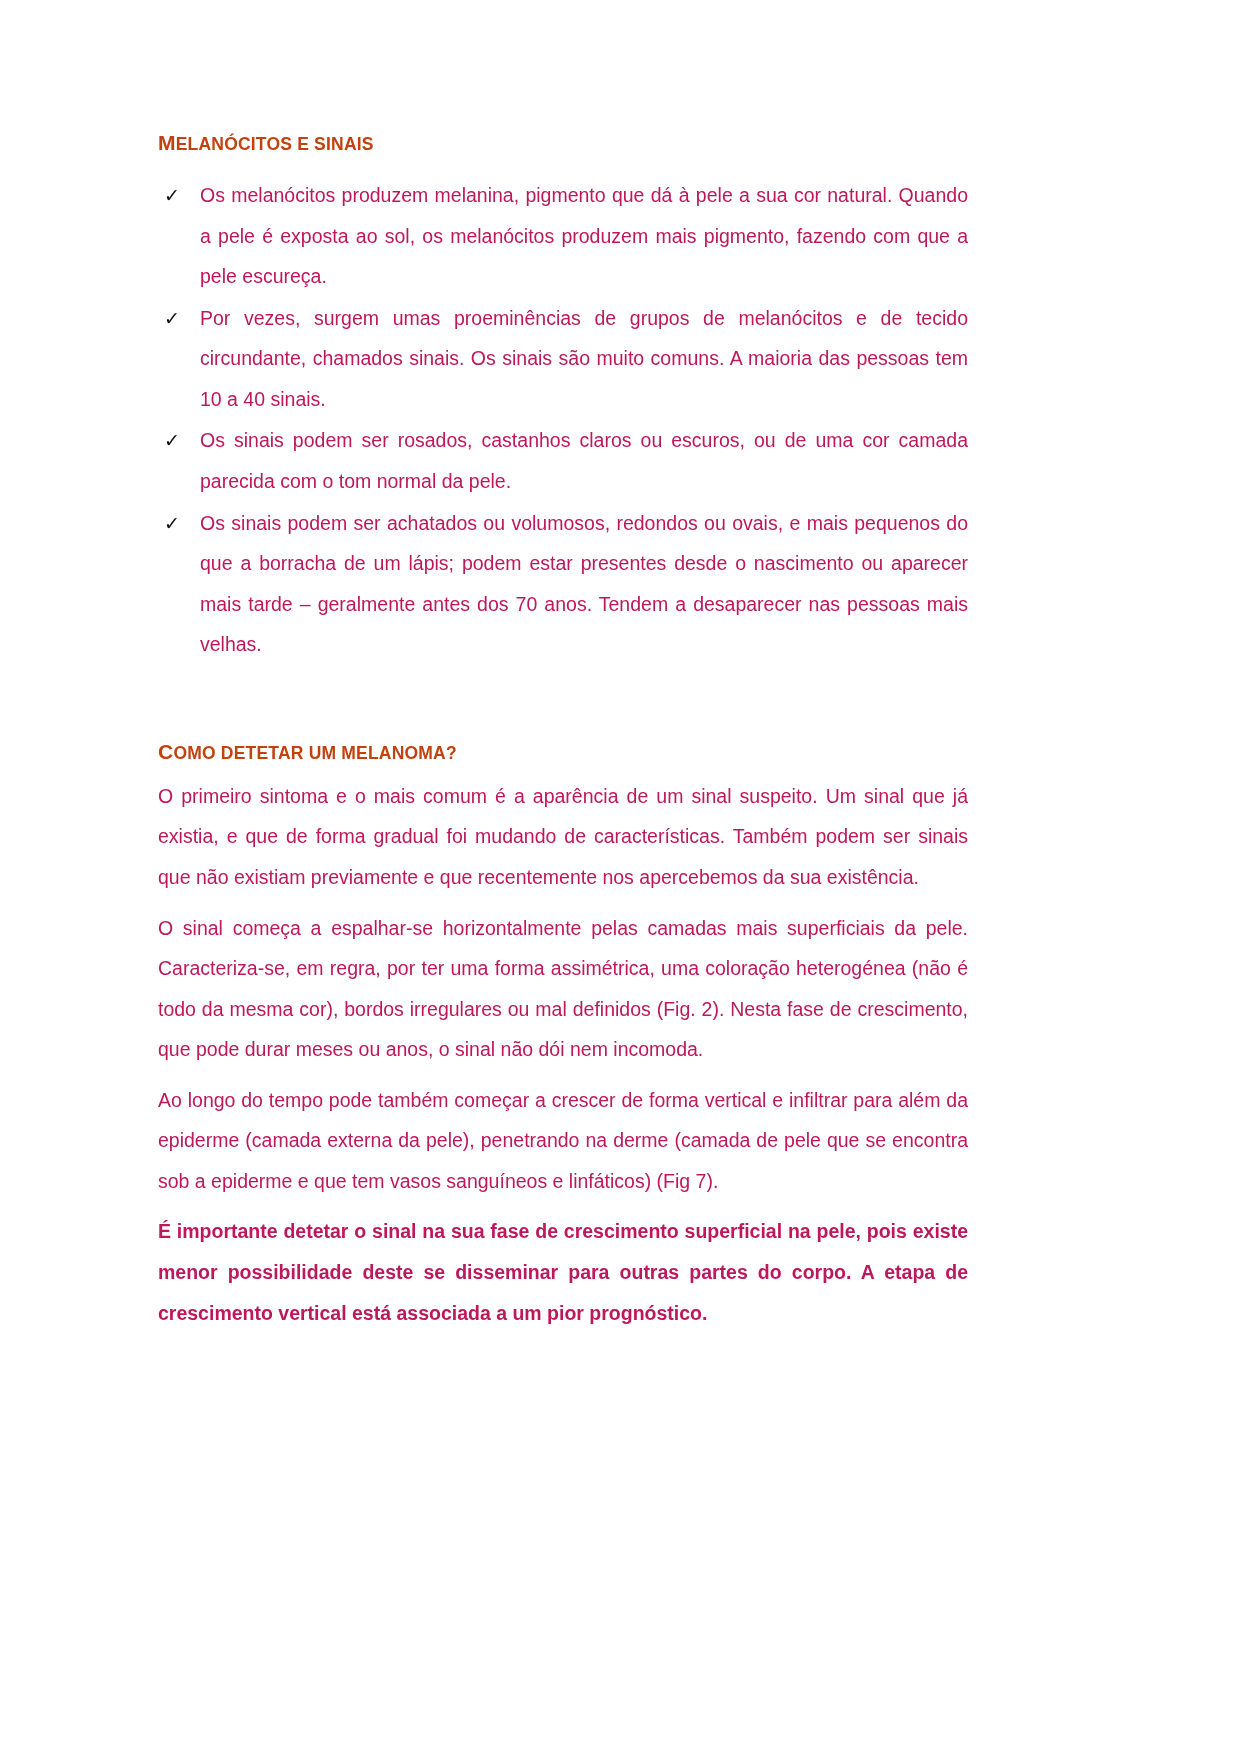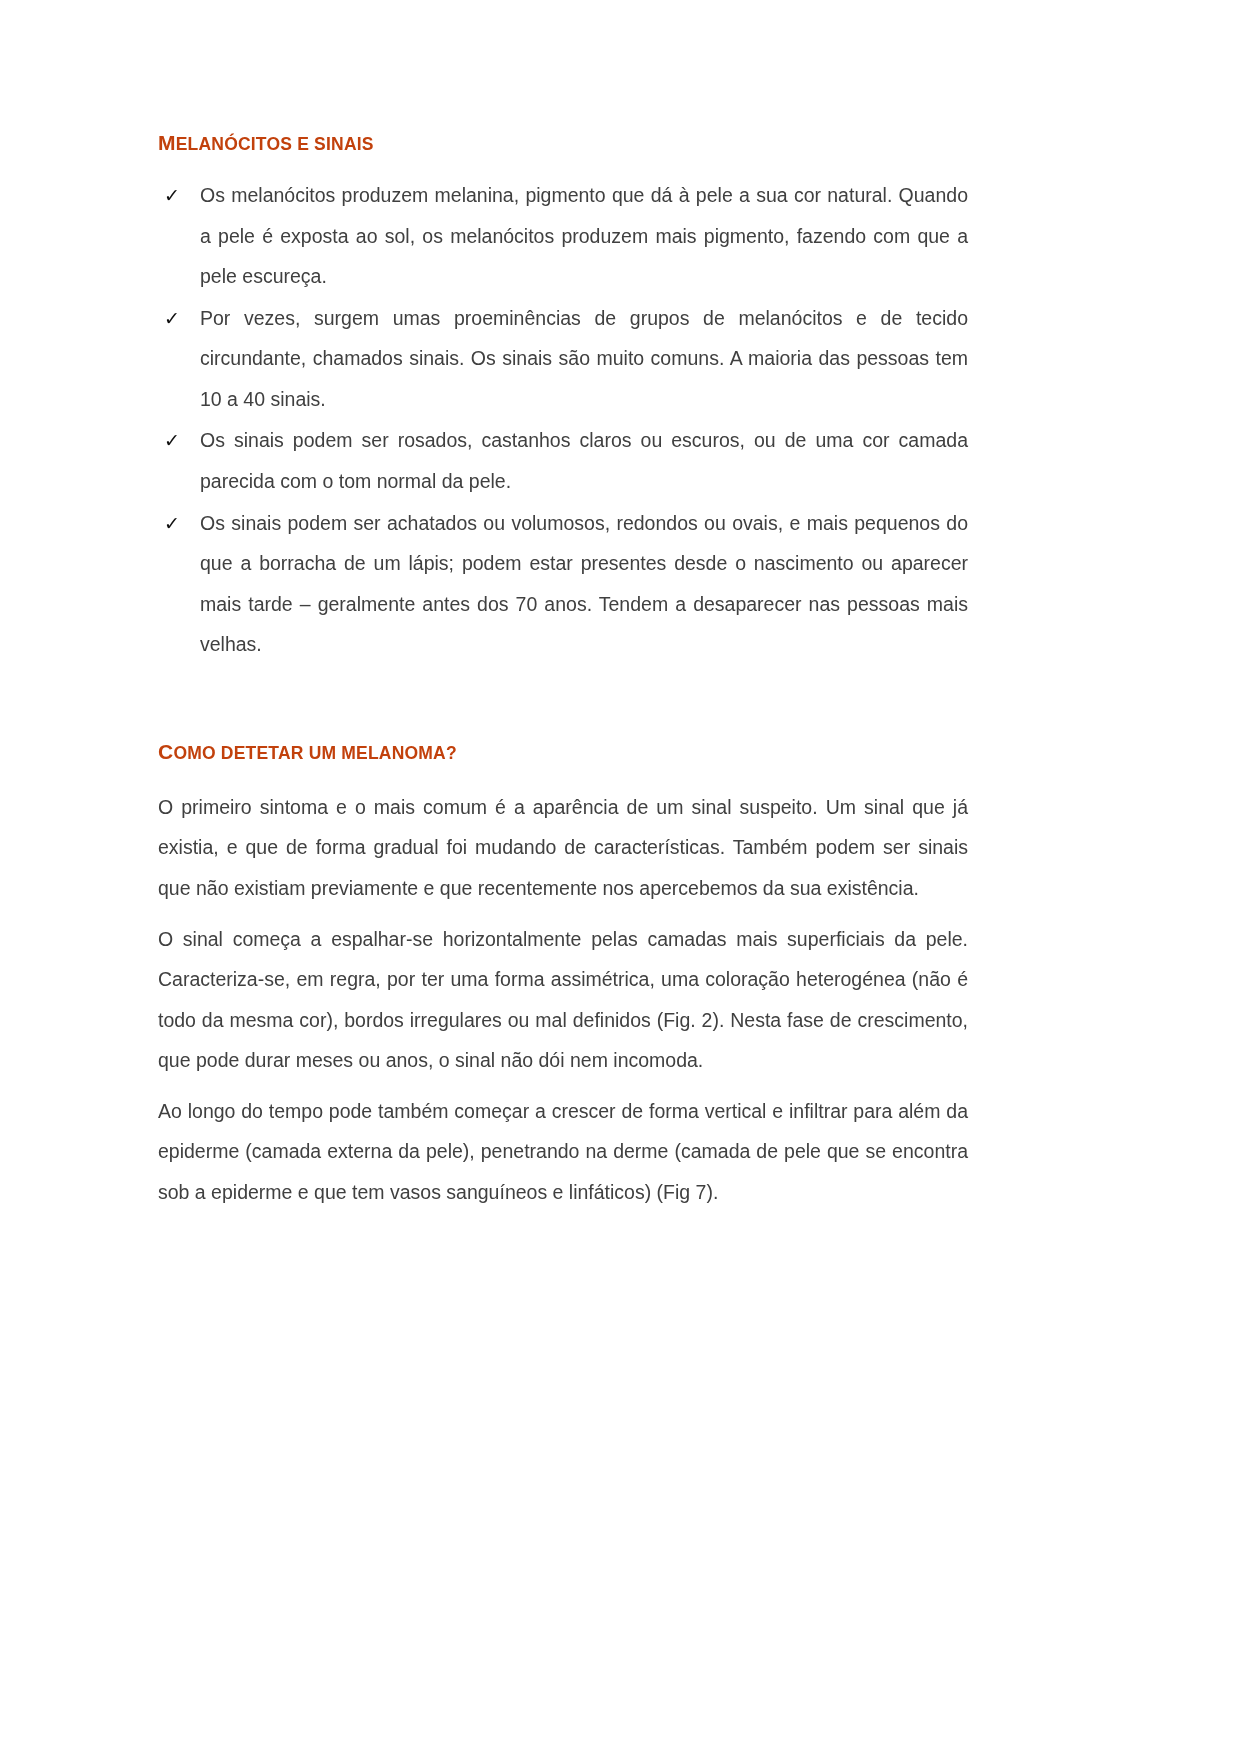--- a/index.html
+++ b/index.html
@@ -35,21 +35,21 @@
     letter-spacing: 0.2px;
     color: #c2410c;
     margin: 0 0 20px 0;
     line-height: 1.2;
   }
   .heading .cap {
     font-size: 21px;
   }
   .heading-2 {
     margin-top: 74px;
-    margin-bottom: 23px;
+    margin-bottom: 12px;
   }
 
   
   ul.check-list {
     list-style: none;
     margin: 0;
     padding: 0;
   }
   ul.check-list > li {
     position: relative;
@@ -65,21 +65,21 @@
     color: #101010;
     font-family: "DejaVu Sans", sans-serif;
   }
   .para,
   ul.check-list > li .item-text {
     display: block;
     font-size: 19.5px;
     line-height: 2.08;
     text-align: justify;
     text-justify: inter-word;
-    color: #404040;
+    color: #be185d;
     margin: 0;
   }
   .para {
     margin-bottom: 10px;
   }
   .para.last-line-natural {
     text-align-last: left;
   }
   ul.check-list > li .item-text {
     text-align-last: left;
@@ -120,15 +120,16 @@
       </li>
     </ul>
 
     <h2 class="heading heading-2">
       <span class="cap">C</span><span>OMO DETETAR UM MELANOMA?</span>
     </h2>
 
     <p class="para last-line-natural">O primeiro sintoma e o mais comum é a aparência de um sinal suspeito. Um sinal que já existia, e que de forma gradual foi mudando de características. Também podem ser sinais que não existiam previamente e que recentemente nos apercebemos da sua existência.</p>
     <p class="para last-line-natural">O sinal começa a espalhar-se horizontalmente pelas camadas mais superficiais da pele. Caracteriza-se, em regra, por ter uma forma assimétrica, uma coloração heterogénea (não é todo da mesma cor), bordos irregulares ou mal definidos (Fig. 2). Nesta fase de crescimento, que pode durar meses ou anos, o sinal não dói nem incomoda.</p>
     <p class="para last-line-natural">Ao longo do tempo pode também começar a crescer de forma vertical e infiltrar para além da epiderme (camada externa da pele), penetrando na derme (camada de pele que se encontra sob a epiderme e que tem vasos sanguíneos e linfáticos) (Fig 7).</p>
+    <p class="para bold">É importante detetar o sinal na sua fase de crescimento superficial na pele, pois existe menor possibilidade deste se disseminar para outras partes do corpo. A etapa de crescimento vertical está associada a um pior prognóstico.</p>
 
   </div>
 </div>
 
 </body></html>

